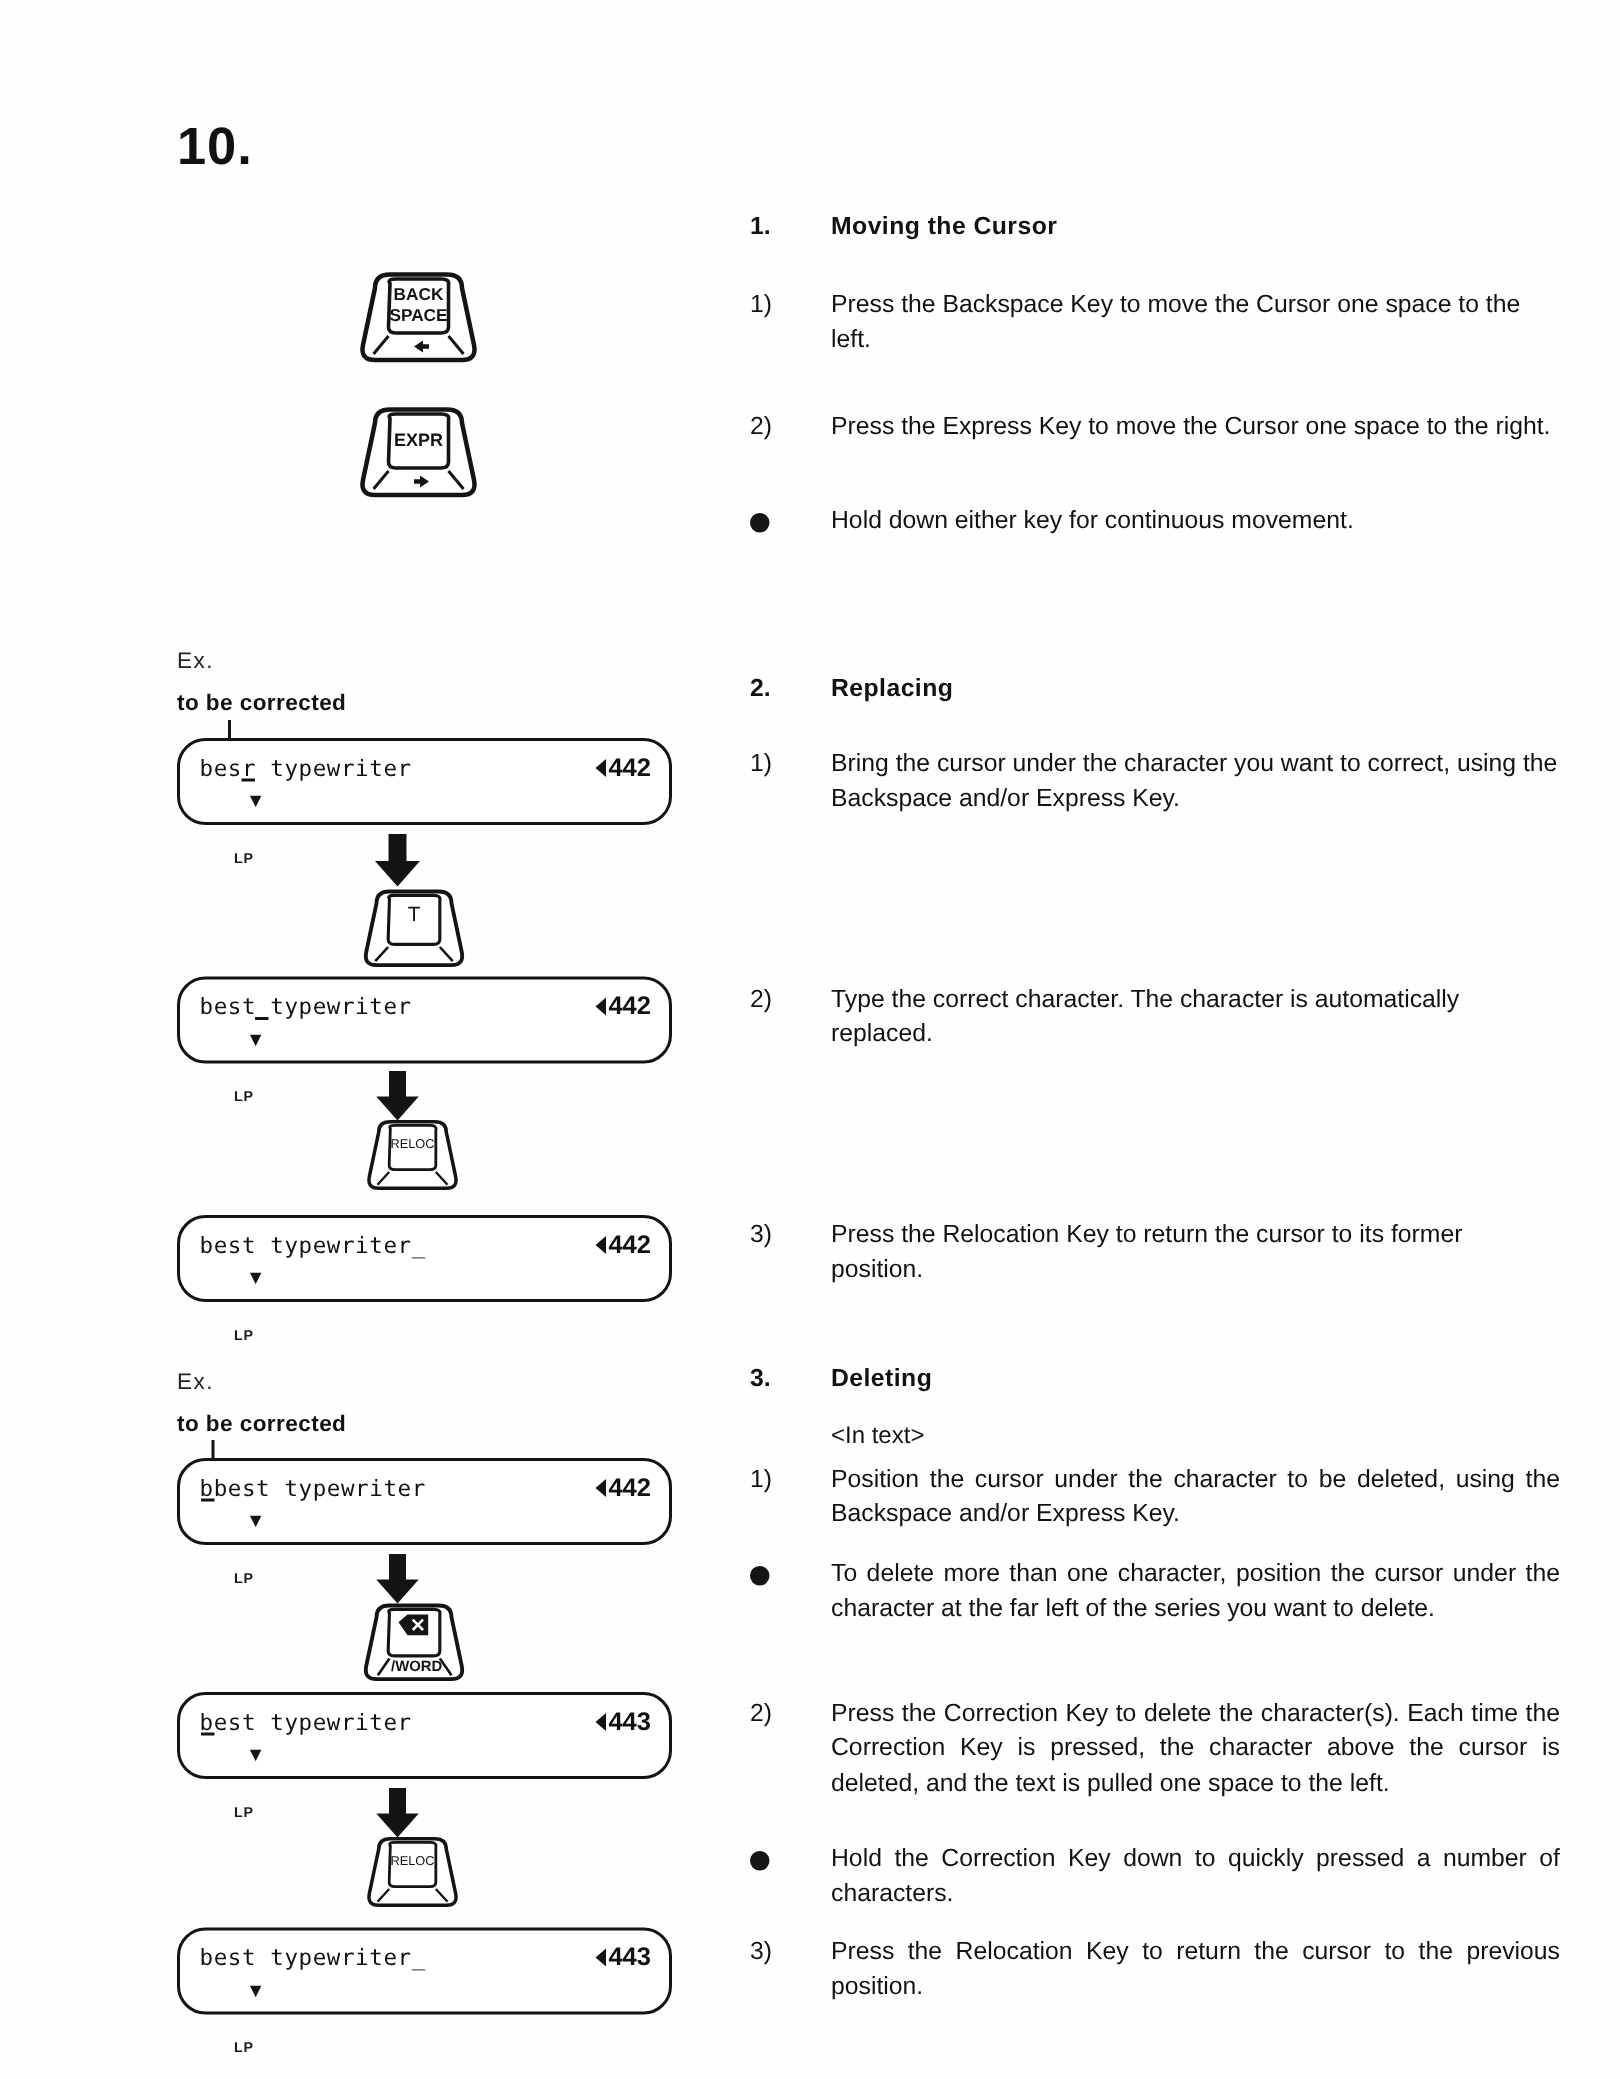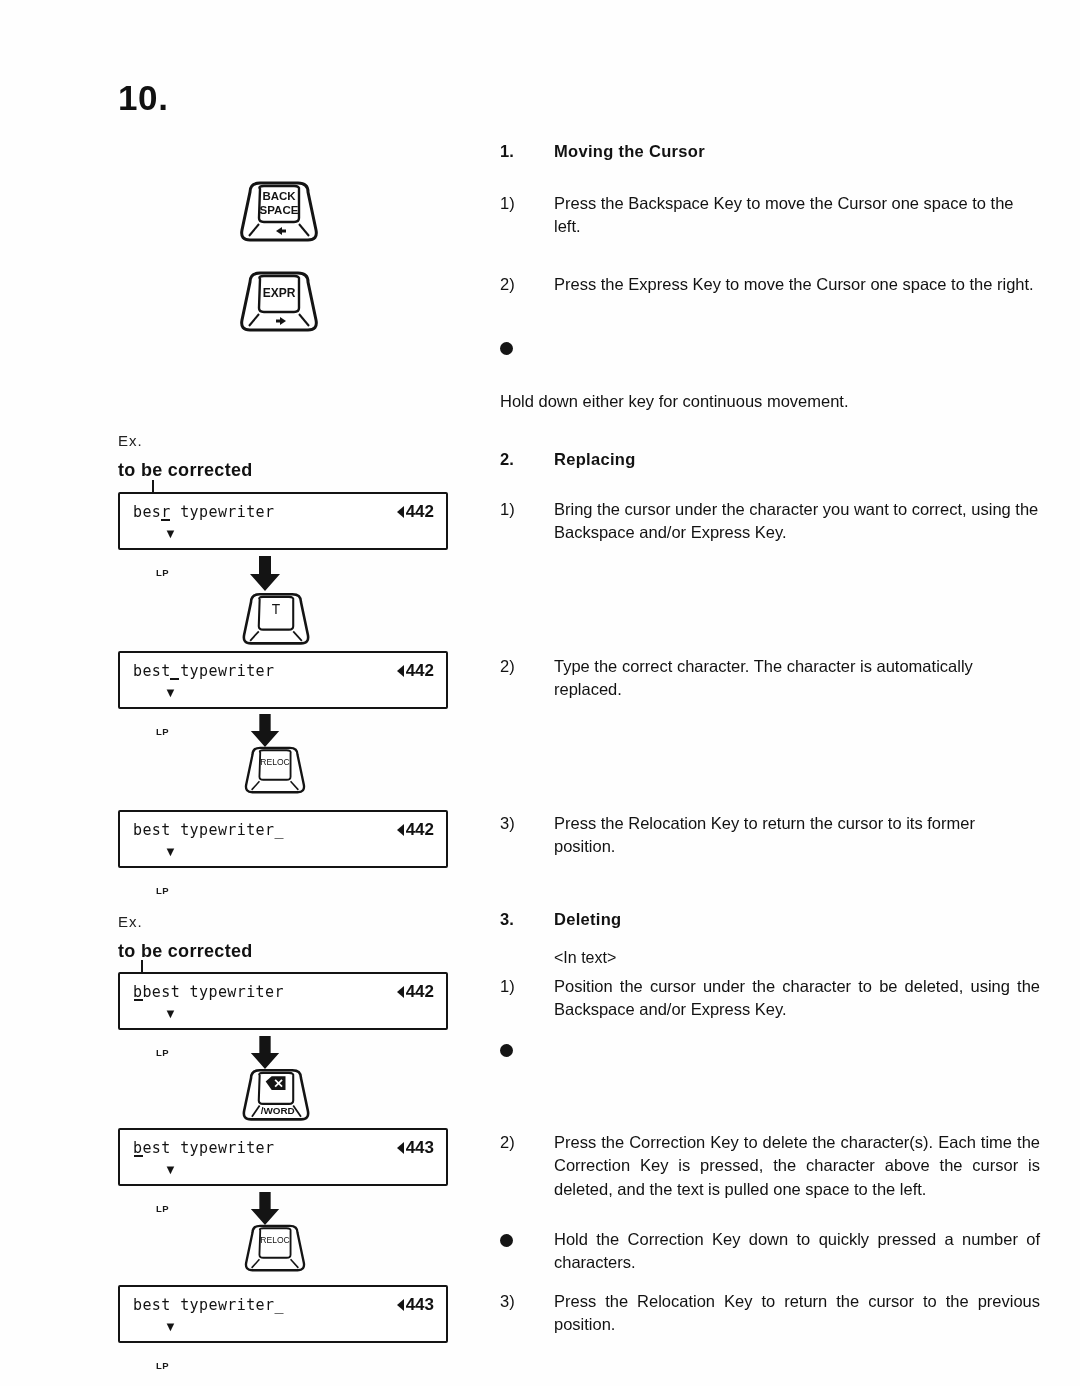--- a/index.html
+++ b/index.html
@@ -89,21 +89,21 @@
     padding-left: 54px;
     line-height: 1.3;
   }
 
   
   .lcd {
     position: relative;
     width: 330px;
     height: 58px;
     border: 2.5px solid #141414;
-    border-radius: 2px;
+    border-radius: 19px;
     background: #fff;
     box-sizing: border-box;
   }
   .lcd-text {
     position: absolute;
     left: 13px;
     top: 9px;
     font-family: "DejaVu Sans Mono", monospace;
     font-size: 15px;
     letter-spacing: 0.4px;
@@ -149,21 +149,21 @@
     top: 25px;
   }
 
   .ex-label {
     font-size: 15px;
     letter-spacing: 1px;
     color: #222;
   }
   .tobe-label {
     font-weight: bold;
-    font-size: 18px;
+    font-size: 15px;
     letter-spacing: 0.3px;
     color: #111;
   }
   .pointer-line {
     position: absolute;
     width: 2px;
     background: #141414;
   }
 
   .arrow-wrap {
@@ -217,21 +217,21 @@
   <div style="position:absolute; left:500px; top:192px; width:540px;" class="item">
     <span class="item-mark">1)</span>
     <span class="item-body">Press the Backspace Key to move the Cursor one space to the left.</span>
   </div>
 
   <div style="position:absolute; left:500px; top:273px; width:540px;" class="item">
     <span class="item-mark">2)</span>
     <span class="item-body">Press the Express Key to move the Cursor one space to the right.</span>
   </div>
 
-  <div style="position:absolute; left:500px; top:336px; width:540px;flex-direction:column;" class="item">
+  <div style="position:absolute; left:500px; top:336px; width:540px;" class="item">
     <span class="item-mark bullet"><span class="dot"></span></span>
     <span class="item-body">Hold down either key for continuous movement.</span>
   </div>
 
   <div style="position:absolute; left:500px; top:450px; width:540px;">
     <div class="sec">
       <span class="sec-num">2.</span>
       <span class="sec-title">Replacing</span>
     </div>
   </div>
@@ -260,20 +260,21 @@
 
   <div style="position:absolute; left:500px; top:948px; width:540px;" class="subhead">&lt;In text&gt;</div>
 
   <div style="position:absolute; left:500px; top:975px; width:540px;" class="item">
     <span class="item-mark">1)</span>
     <span class="item-body just">Position the cursor under the character to be deleted, using the Backspace and/or Express Key.</span>
   </div>
 
   <div style="position:absolute; left:500px; top:1038px; width:540px;" class="item">
     <span class="item-mark bullet"><span class="dot"></span></span>
+    <span class="item-body just">To delete more than one character, position the cursor under the character at the far left of the series you want to delete.</span>
   </div>
 
   <div style="position:absolute; left:500px; top:1131px; width:540px;" class="item">
     <span class="item-mark">2)</span>
     <span class="item-body just">Press the Correction Key to delete the character(s). Each time the Correction Key is pressed, the character above the cursor is deleted, and the text is pulled one space to the left.</span>
   </div>
 
   <div style="position:absolute; left:500px; top:1228px; width:540px;" class="item">
     <span class="item-mark bullet"><span class="dot"></span></span>
     <span class="item-body just">Hold the Correction Key down to quickly pressed a number of characters.</span>

